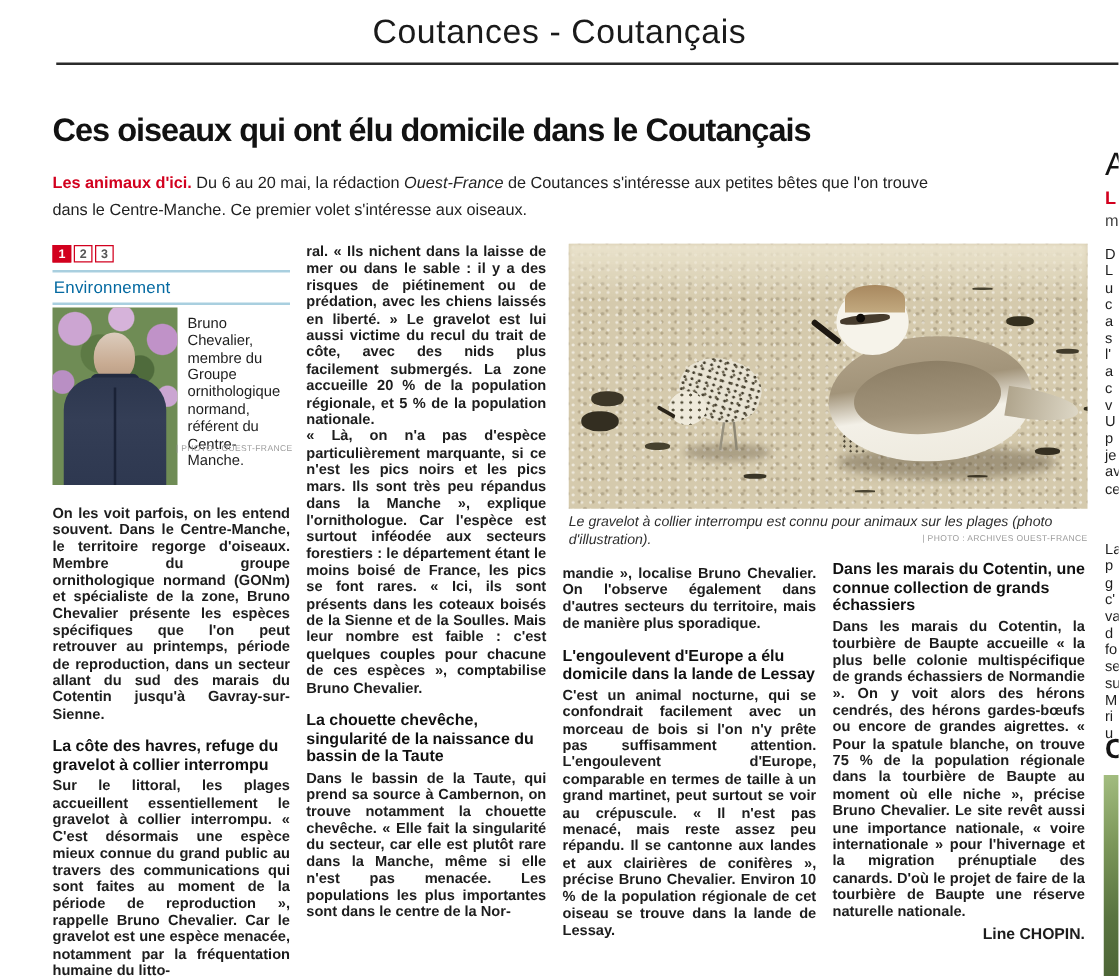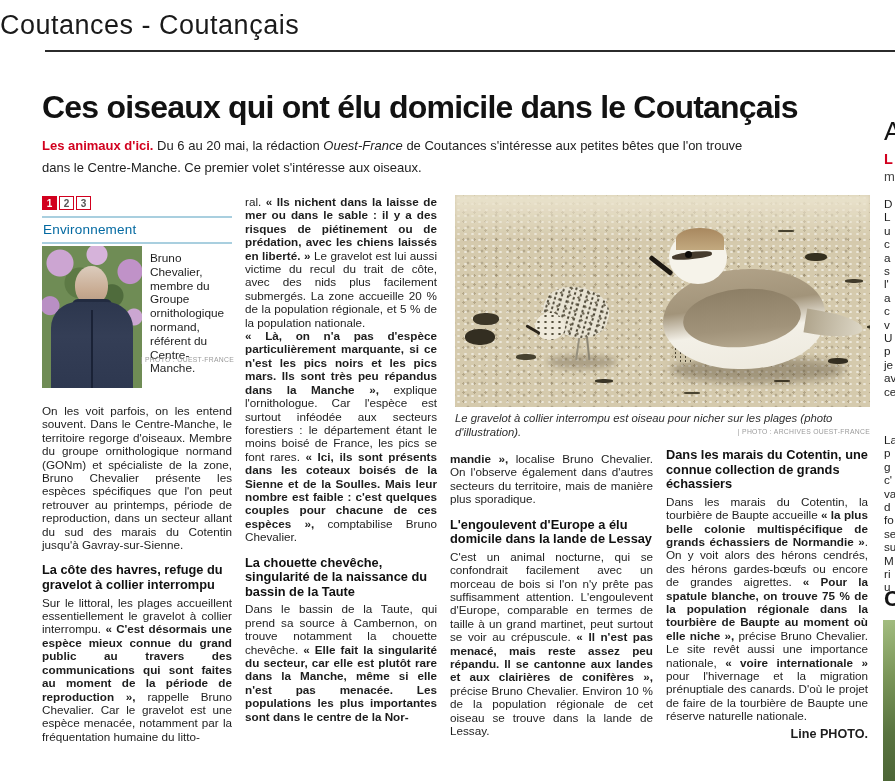--- a/index.html
+++ b/index.html
@@ -1,25 +1,25 @@
 <!DOCTYPE html>
 <html lang="fr"><head>
 <meta charset="utf-8">
 <style>
   html,body{margin:0;padding:0;background:#fff;}
   .page{position:relative;width:895px;height:781px;background:#ffffff;overflow:hidden;
         font-family:"Liberation Sans",sans-serif;color:#1d1d1d;}
 
   
-  .masthead{position:absolute;top:10px;left:0;width:895px;
+  .masthead{position:absolute;top:10px;left:0;width:895px;text-align:center;
             font-size:27px;letter-spacing:.5px;color:#1a1a1a;}
   .masthead-rule{position:absolute;top:50px;left:45px;width:850px;height:2px;background:#2b2b2b;}
 
   
-  .headline{position:absolute;top:89px;left:42px;width:825px;font-size:32px;font-weight:bold;
+  .headline{position:absolute;top:89px;left:42px;width:825px;font-size:26px;font-weight:bold;
             letter-spacing:-.8px;color:#121212;white-space:nowrap;}
   .lead{position:absolute;top:135px;left:42px;width:732px;font-size:13px;line-height:22px;color:#222;}
   .lead .lead-label{color:var(--red);font-weight:bold;}
 
   
   .pagination{position:absolute;top:196px;left:42px;display:flex;gap:2px;}
   .page-box{width:15px;height:14px;box-sizing:border-box;border:1px solid var(--red);
             font-size:10px;font-weight:bold;display:flex;align-items:center;justify-content:center;
             color:#555;background:#fff;cursor:pointer;}
   .page-box.active{background:var(--red);color:#fff;}
@@ -45,21 +45,21 @@
   .portrait .torso{position:absolute;left:9px;top:56px;width:82px;height:86px;border-radius:26px 26px 0 0;
                    background:linear-gradient(180deg,#2d374e,#343e56 40%,#2e3850);}
   .portrait .collar{position:absolute;left:30px;top:53px;width:40px;height:13px;border-radius:6px;background:#222b40;}
   .portrait .zip{position:absolute;left:49px;top:64px;width:2px;height:78px;background:#18203314;background:#1a2236;}
   .portrait-caption{position:absolute;top:252px;left:150px;width:84px;font-size:11.8px;line-height:13.8px;color:#1d1d1d;}
   .portrait-credit{position:absolute;top:356px;left:120px;width:114px;text-align:right;
                    font-size:6.8px;color:#9a9a9a;letter-spacing:.3px;}
 
   
   .bodycol{position:absolute;font-size:11.7px;line-height:13.4px;text-align:justify;color:#1d1d1d;}
-  .bodycol p{margin:0 0 0 0;}
+  .bodycol p{margin:0 0 0 0;font-weight:bold;}
   .bodycol h3{margin:12px 0 3px 0;font-size:12.8px;line-height:14.6px;color:#111;text-align:left;}
   .col1{top:404px;left:42px;width:190px;}
   .col2{top:195px;left:245px;width:192px;}
   .col3{top:452px;left:450px;width:203px;}
   .col4{top:448px;left:666px;width:202px;}
   .byline{margin-top:5px;text-align:right;font-weight:bold;font-size:12.6px;}
 
   
   .birdphoto{position:absolute;top:195px;left:455px;width:415px;height:212px;overflow:hidden;
              background-color:#d5caad;
@@ -189,33 +189,33 @@
     <div class="bird-stripe"></div>
     <div class="bird-eye"></div>
     <div class="bird-beak"></div>
     <div class="chick-shadow"></div>
     <div class="chick-leg1"></div>
     <div class="chick-leg2"></div>
     <div class="chick-body"></div>
     <div class="chick-head"></div>
     <div class="chick-beak"></div>
   </div>
-  <div class="bird-caption">Le gravelot à collier interrompu est oiseau pour nicher sur les plages (photo d'illustration).</div>
+  <div class="bird-caption">Le gravelot à collier interrompu est connu pour animaux sur les plages (photo d'illustration).</div>
   <div class="bird-credit">| PHOTO : ARCHIVES OUEST-FRANCE</div>
 
   <div class="bodycol col3">
     <p><b>mandie »,</b> localise Bruno Chevalier. On l'observe également dans d'autres secteurs du territoire, mais de manière plus sporadique.</p>
     <h3>L'engoulevent d'Europe a élu domicile dans la lande de Lessay</h3>
     <p>C'est un animal nocturne, qui se confondrait facilement avec un morceau de bois si l'on n'y prête pas suffisamment attention. L'engoulevent d'Europe, comparable en termes de taille à un grand martinet, peut surtout se voir au crépuscule. <b>« Il n'est pas menacé, mais reste assez peu répandu. Il se cantonne aux landes et aux clairières de conifères »,</b> précise Bruno Chevalier. Environ 10 % de la population régionale de cet oiseau se trouve dans la lande de Lessay.</p>
   </div>
 
   <div class="bodycol col4">
     <h3 style="margin-top:0;">Dans les marais du Cotentin, une connue collection de grands échassiers</h3>
     <p>Dans les marais du Cotentin, la tourbière de Baupte accueille <b>« la plus belle colonie multispécifique de grands échassiers de Normandie »</b>. On y voit alors des hérons cendrés, des hérons gardes-bœufs ou encore de grandes aigrettes. <b>« Pour la spatule blanche, on trouve 75 % de la population régionale dans la tourbière de Baupte au moment où elle niche »,</b> précise Bruno Chevalier. Le site revêt aussi une importance nationale, <b>« voire internationale »</b> pour l'hivernage et la migration prénuptiale des canards. D'où le projet de faire de la tourbière de Baupte une réserve naturelle nationale.</p>
-    <div class="byline">Line PHOTO.</div>
+    <div class="byline">Line CHOPIN.</div>
   </div>
 
   <div class="frag frag-headline">A</div>
   <div class="frag frag-lead-label">L</div>
   <div class="frag frag-lead">m</div>
   <div class="frag frag-body frag-b1">D
 L
 u
 c
 a

